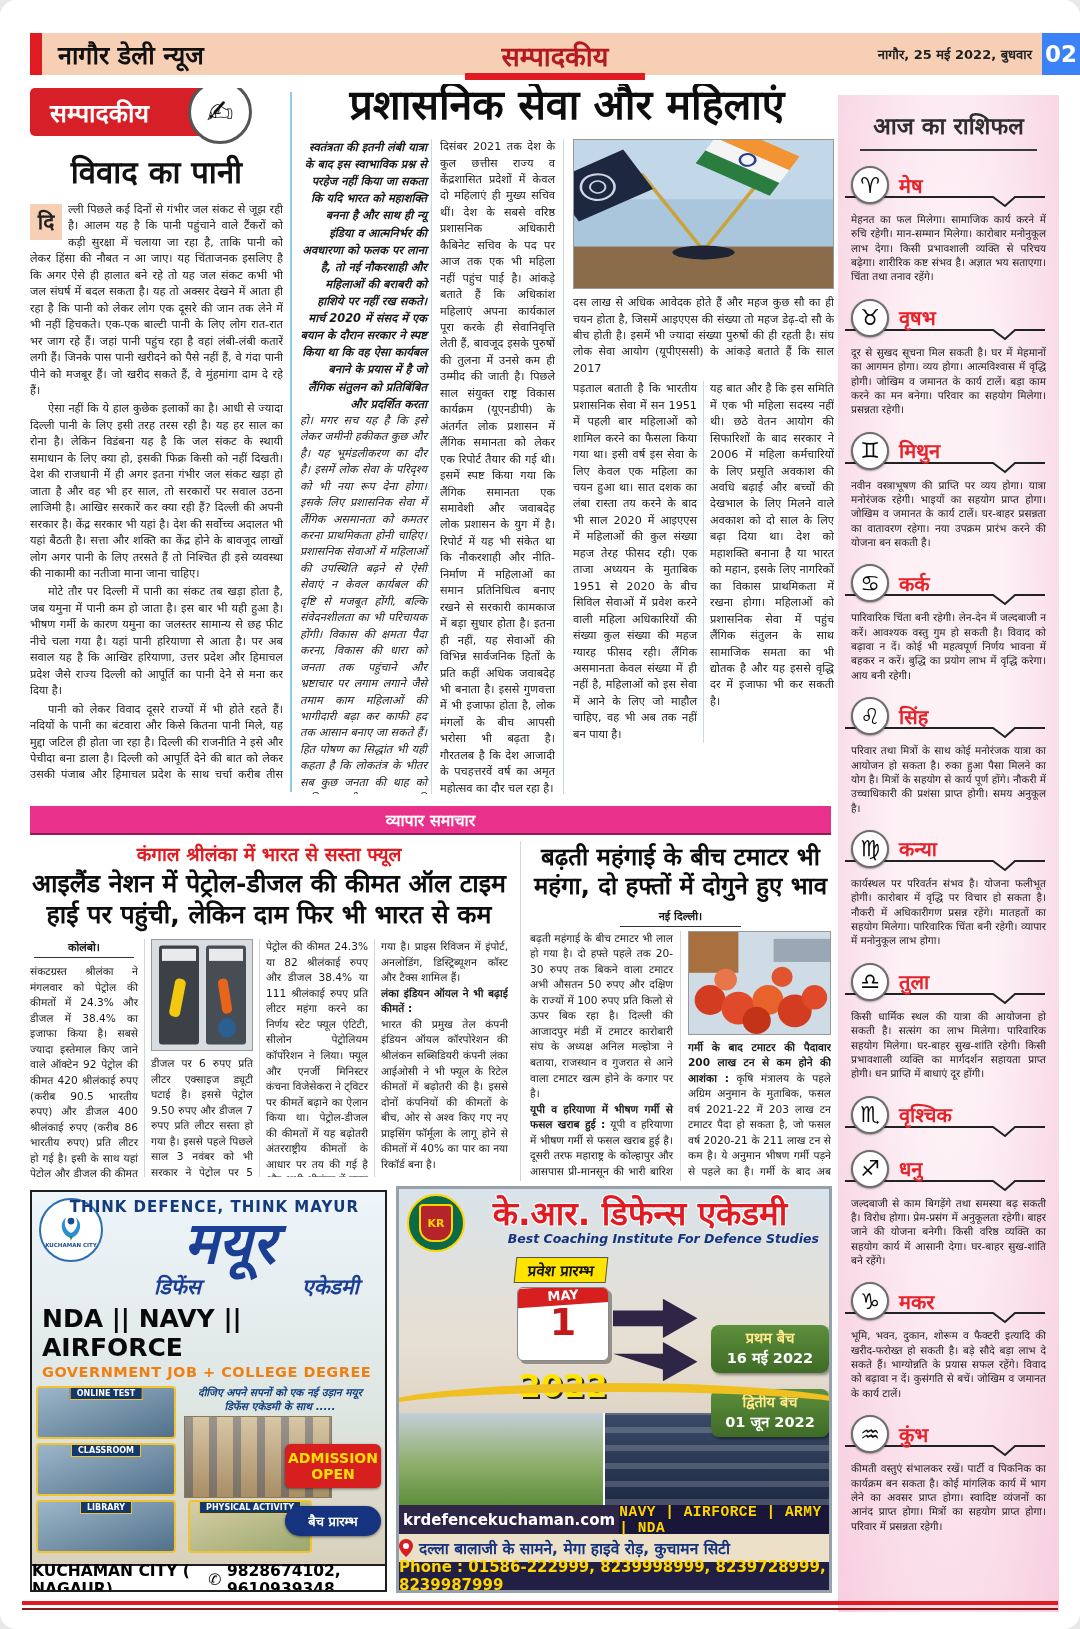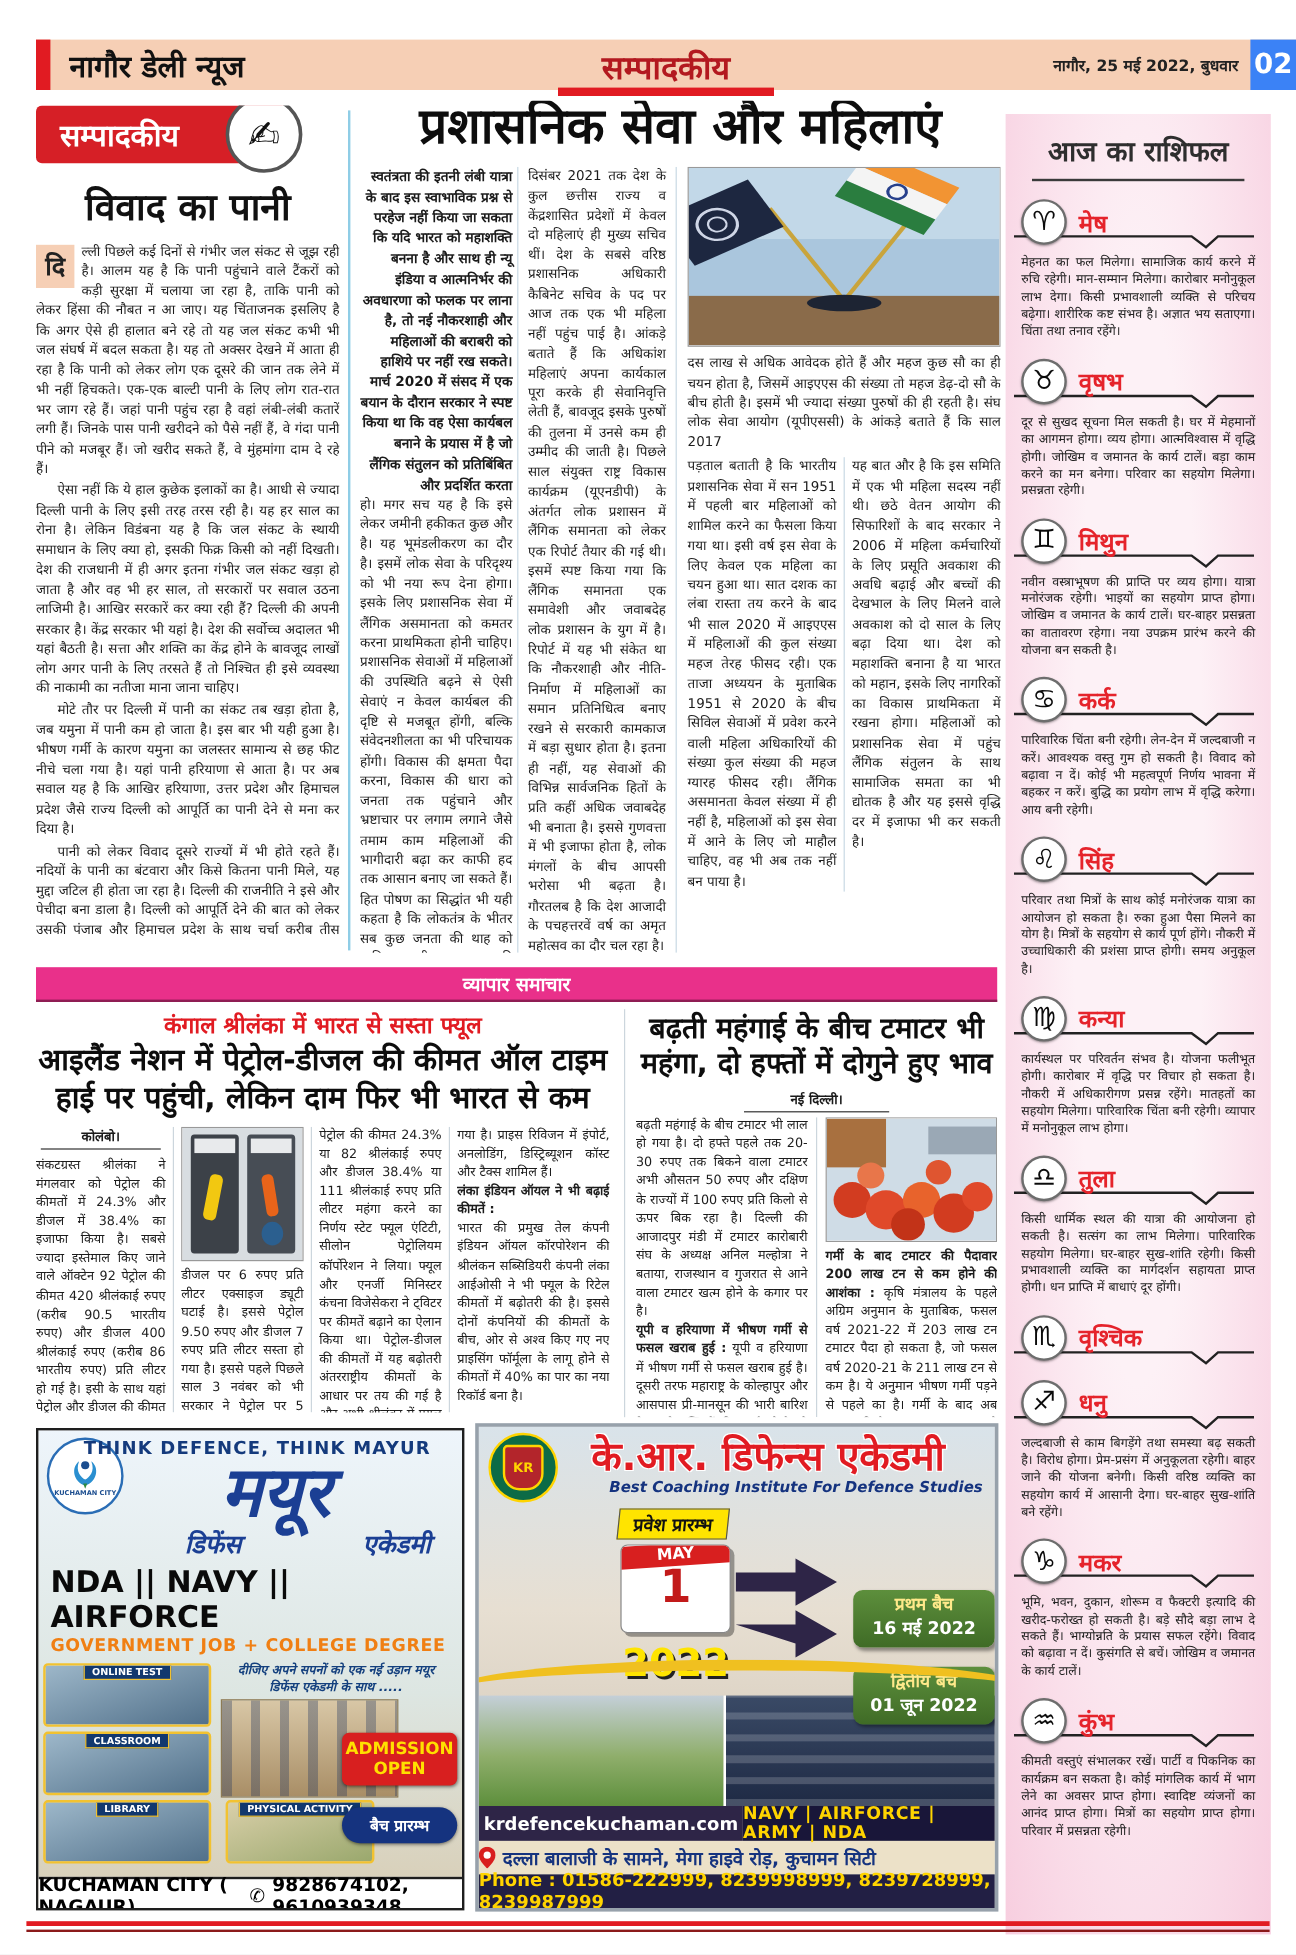--- a/index.html
+++ b/index.html
@@ -1,20 +1,20 @@
 <!DOCTYPE html>
 <html><head>
 <meta charset="utf-8">
 <style>
   * { margin:0; padding:0; box-sizing:border-box; }
   html,body { background:#e8e8e8; }
   .page {
     position:relative; width:1080px; height:1629px; margin:0 auto;
     background:#ffffff; overflow:hidden;
-    font-family:"DejaVu Sans","Liberation Sans",sans-serif; color:#1a1a1a;
+    font-family:"DejaVu Sans","Liberation Sans",sans-serif; color:#1a1a1a;border-radius:16px;
   }
   .abs { position:absolute; }
 
   
   .masthead { left:30px; top:33px; width:1050px; height:42px; background:#f6cfb5; display:flex; align-items:center; }
   .mast-accent { width:12px; height:42px; background:#e11b22; flex:none; }
   .paper-name { font-size:25px; font-weight:bold; color:#111; padding-left:16px; white-space:nowrap; }
   .section-title { position:absolute; left:50%; top:4px; transform:translateX(-50%); font-size:27px; font-weight:bold; color:#b3191f; }
   .section-underline { position:absolute; left:50%; top:40px; transform:translateX(-50%); width:180px; height:7px; background:#e11b22; }
   .mast-date { margin-left:auto; font-size:13px; font-weight:bold; color:#222; padding-right:10px; white-space:nowrap; }
@@ -31,21 +31,21 @@
   .ed-body p + p { text-indent:18px; margin-top:2px; }
   .dropcap { float:left; width:32px; height:36px; background:#f6cfb5; color:#222; font-size:21px; font-weight:bold; display:flex; align-items:center; justify-content:center; margin:2px 6px 2px 0; }
 
   .v-rule-1 { left:290px; top:92px; height:700px; width:0; border-left:2px solid #8fcde6; }
 
   
   .main-article { left:300px; top:84px; width:534px; height:718px; overflow:hidden; }
   .main-headline { text-align:center; font-size:41px; font-weight:bold; color:#0d0d0d; line-height:1.05; white-space:nowrap; }
   .art-body { margin-top:12px; display:flex; height:655px; overflow:hidden; }
   .art-col { font-size:11px; }
-  .t1 { width:132px; padding-right:4px; border-right:1px solid #c9d9e4; flex:none; }
+  .t1 { width:132px; padding-right:4px; border-right:1px solid #c9d9e4; flex:none;font-style:italic; }
   .t2 { width:132px; padding:0 8px; border-right:1px solid #c9d9e4; flex:none; }
   .t3 { flex:1; padding-left:9px; }
   .intro { font-weight:bold; text-align:right; font-size:11.4px; line-height:1.5; }
   .art-photo { width:100%; height:150px; border:1px solid #999; position:relative; overflow:hidden; }
   .art-photo svg { width:100%; height:100%; display:block; }
   .caption { margin-top:6px; }
   .subcols { display:flex; margin-top:4px; }
   .sc1 { flex:1; padding-right:6px; border-right:1px solid #c9d9e4; }
   .sc2 { flex:1; padding-left:6px; }
 
@@ -120,21 +120,21 @@
   .kr-arrows { position:absolute; left:214px; top:26px; width:96px; height:118px; }
   .kr-batch { position:absolute; left:312px; width:118px; height:48px; background:linear-gradient(#5d8f3c,#3f6b26); border-radius:8px; text-align:center; padding-top:4px; line-height:1.35; box-shadow:2px 2px 3px rgba(0,0,0,.4);margin-top:46px; }
   .kr-batch .b1 { color:#ffe98a; font-size:14.5px; font-weight:bold; }
   .kr-batch .b2 { color:#ffffff; font-size:14.5px; font-weight:bold; }
   .kr-swoosh { position:absolute; left:-30px; top:128px; width:500px; height:56px; border-top:9px solid #f0c020; border-radius:50%; }
   .kr-photos { display:flex; height:92px; }
   .kr-ph1 { flex:1; background:linear-gradient(180deg,#c4cfd8 0%,#8fae6b 55%,#5d8f3c 100%); border-right:2px solid #fff; }
   .kr-ph2 { flex:1.1; background:repeating-linear-gradient(0deg, rgba(255,255,255,.18) 0 6px, rgba(0,0,0,0) 6px 18px), linear-gradient(180deg,#3a4a66,#1e2a44); }
   .kr-s1 { display:flex; height:29px; }
   .kr-web { flex:1.05; background:#2e2547; color:#fff; font-size:15px; font-weight:bold; display:flex; align-items:center; justify-content:center; }
-  .kr-serv { flex:1; background:#191639; color:#ffd400; font-size:14.5px; font-weight:bold; display:flex; align-items:center; justify-content:center; letter-spacing:.5px; }
+  .kr-serv { flex:1; background:#191639; color:#ffd400; font-size:14.5px; font-weight:bold; display:flex; align-items:center; justify-content:center; letter-spacing:.5px;font-family:Liberation Mono, monospace; }
   .kr-s2 { height:28px; background:#ece1c8; color:#15337f; font-size:15.5px; font-weight:bold; display:flex; align-items:center; justify-content:flex-start; gap:6px; }
   .kr-s3 { height:28px; background:#221f44; color:#ffd400; font-size:15px; font-weight:bold; display:flex; align-items:center; justify-content:center; }
 
   .bottom-rule-1 { left:22px; top:1601px; width:1036px; height:4px; background:#e11b22; }
   .bottom-rule-2 { left:22px; top:1608px; width:1036px; height:2px; background:#8b1a1a; }
 </style>
 </head>
 <body>
 
 <div class="page">

